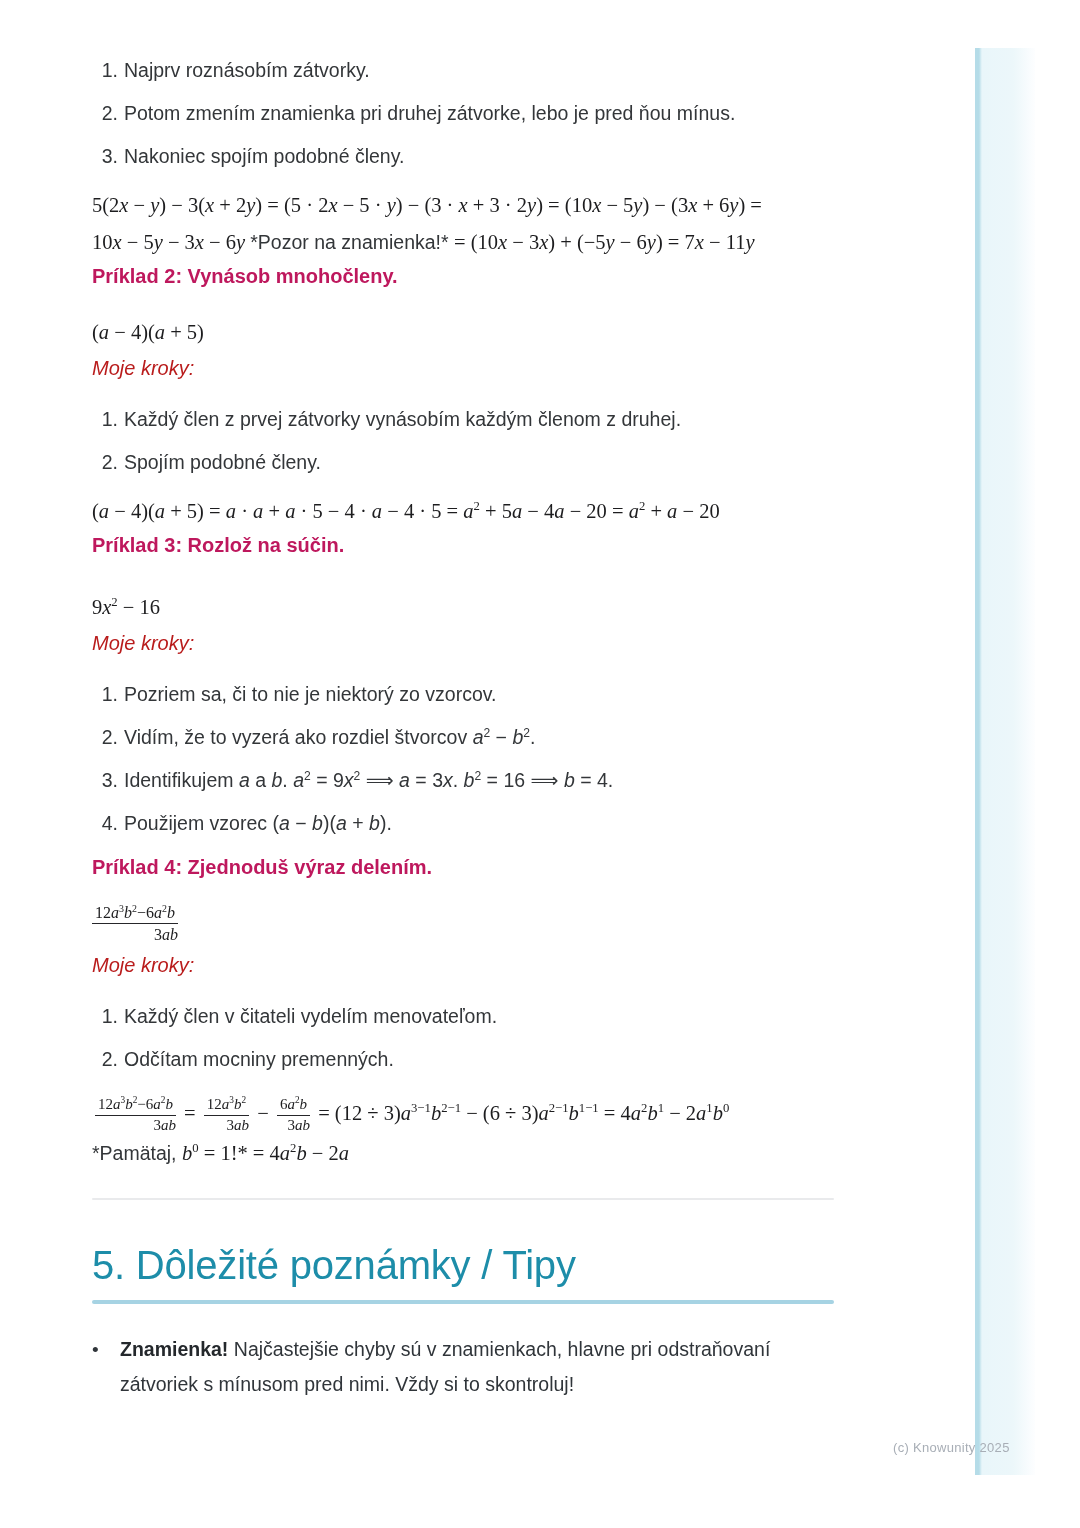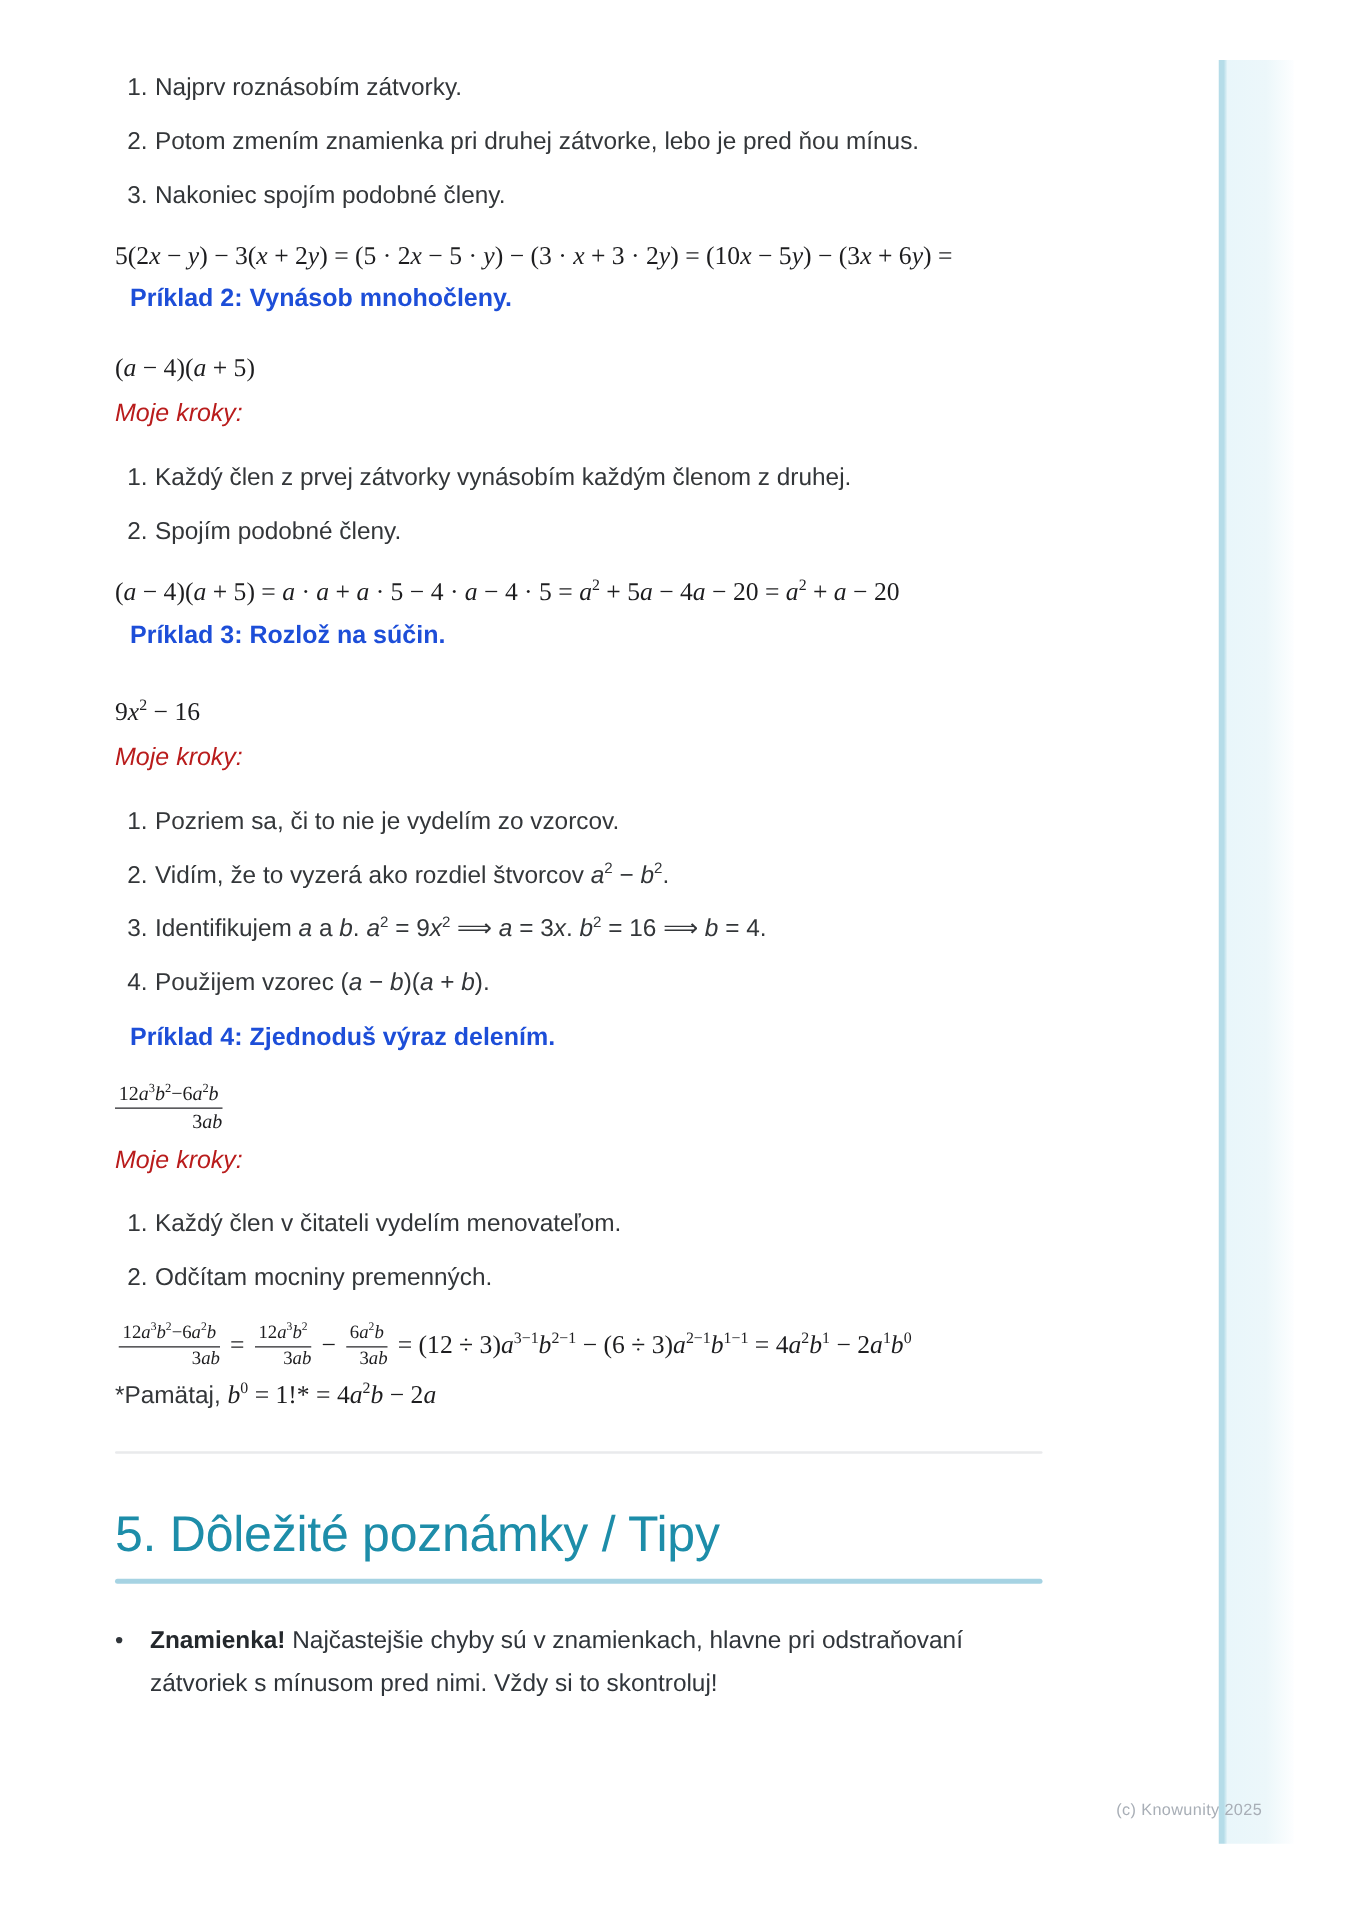--- a/index.html
+++ b/index.html
@@ -31,21 +31,21 @@
     font-family:"Liberation Serif","DejaVu Serif",serif;
     font-size:20.5px; color:#1d1d1f; white-space:nowrap;
   }
   .math-line .r-plain { font-family:"Liberation Sans",sans-serif; font-size:19.5px; color:#333639; }
   .r-math i { font-style:italic; }
   sup { font-size:0.62em; line-height:0; }
 
   .lh37 { line-height:37px; }
   .lh34 { line-height:34px; }
 
-  h3 { margin:12px; font-size:20px; line-height:26px; font-weight:700; color:#1d4ed8; }
+  h3 { margin:0; font-size:20px; line-height:26px; font-weight:700; color:#be185d; }
   .expr { margin-top:26px; line-height:34px; }
   .expr3 { margin-top:32px; line-height:34px; }
   .moje { margin-top:6px; font-style:italic; font-size:20px; line-height:26px; color:#b91c1c; }
   .steps.body-steps { margin-top:26px; }
   .sol { margin-top:8px; }
   .after-sol { margin-top:2px; }
 
   
   .frac { display:inline-block; vertical-align:middle; text-align:right;
           font-size:15px; line-height:1.12; margin:0 3px; }
@@ -85,20 +85,21 @@
           <span class="num">2.</span>
           <span class="txt"><span class="r-plain">Potom zmením znamienka pri druhej zátvorke, lebo je pred ňou mínus.</span></span>
         </div>
         <div class="step">
           <span class="num">3.</span>
           <span class="txt"><span class="r-plain">Nakoniec spojím podobné členy.</span></span>
         </div>
       </div>
 
     <div class="math-line lh37" style="margin-top:10px"><span class="r-math">5(2<i>x</i> − <i>y</i>) − 3(<i>x</i> + 2<i>y</i>) = (5 · 2<i>x</i> − 5 · <i>y</i>) − (3 · <i>x</i> + 3 · 2<i>y</i>) = (10<i>x</i> − 5<i>y</i>) − (3<i>x</i> + 6<i>y</i>) =</span></div>
+    <div class="math-line lh37"><span class="r-math">10<i>x</i> − 5<i>y</i> − 3<i>x</i> − 6<i>y</i> </span><span class="r-plain">*Pozor na znamienka!* </span><span class="r-math">= (10<i>x</i> − 3<i>x</i>) + (−5<i>y</i> − 6<i>y</i>) = 7<i>x</i> − 11<i>y</i></span></div>
 
     <h3 class="after-sol">Príklad 2: Vynásob mnohočleny.</h3>
     <div class="math-line expr"><span class="r-math">(<i>a</i> − 4)(<i>a</i> + 5)</span></div>
     <div class="moje">Moje kroky:</div>
     <div class="steps body-steps">
         <div class="step">
           <span class="num">1.</span>
           <span class="txt"><span class="r-plain">Každý člen z prvej zátvorky vynásobím každým členom z druhej.</span></span>
         </div>
         <div class="step">
@@ -107,21 +108,21 @@
         </div>
       </div>
     <div class="math-line lh37 sol"><span class="r-math">(<i>a</i> − 4)(<i>a</i> + 5) = <i>a</i> · <i>a</i> + <i>a</i> · 5 − 4 · <i>a</i> − 4 · 5 = <i>a</i><sup>2</sup> + 5<i>a</i> − 4<i>a</i> − 20 = <i>a</i><sup>2</sup> + <i>a</i> − 20</span></div>
 
     <h3 class="after-sol">Príklad 3: Rozlož na súčin.</h3>
     <div class="math-line expr3"><span class="r-math">9<i>x</i><sup>2</sup> − 16</span></div>
     <div class="moje">Moje kroky:</div>
     <div class="steps body-steps">
         <div class="step">
           <span class="num">1.</span>
-          <span class="txt"><span class="r-plain">Pozriem sa, či to nie je vydelím zo vzorcov.</span></span>
+          <span class="txt"><span class="r-plain">Pozriem sa, či to nie je niektorý zo vzorcov.</span></span>
         </div>
         <div class="step">
           <span class="num">2.</span>
           <span class="txt"><span class="r-plain">Vidím, že to vyzerá ako rozdiel štvorcov </span><span class="r-math"><i>a</i><sup>2</sup> − <i>b</i><sup>2</sup></span><span class="r-plain">.</span></span>
         </div>
         <div class="step">
           <span class="num">3.</span>
           <span class="txt"><span class="r-plain">Identifikujem </span><span class="r-math"><i>a</i></span><span class="r-plain"> a </span><span class="r-math"><i>b</i>. <i>a</i><sup>2</sup> = 9<i>x</i><sup>2</sup>  ⟹  <i>a</i> = 3<i>x</i>. <i>b</i><sup>2</sup> = 16  ⟹  <i>b</i> = 4.</span></span>
         </div>
         <div class="step">

